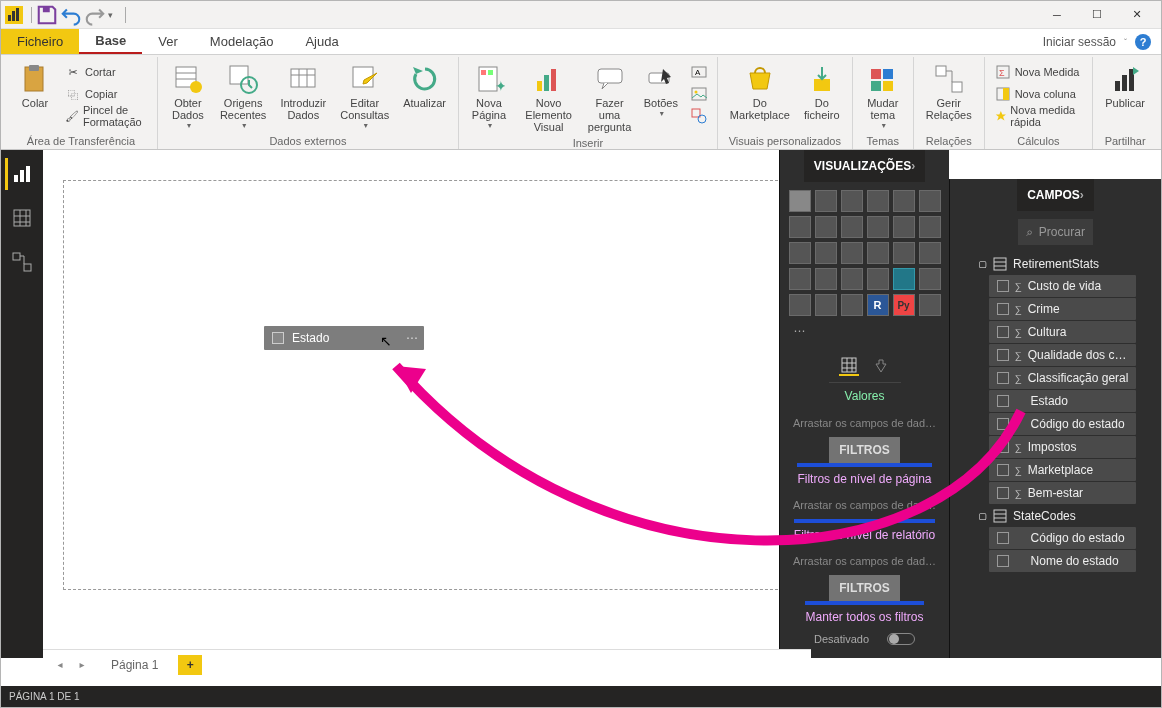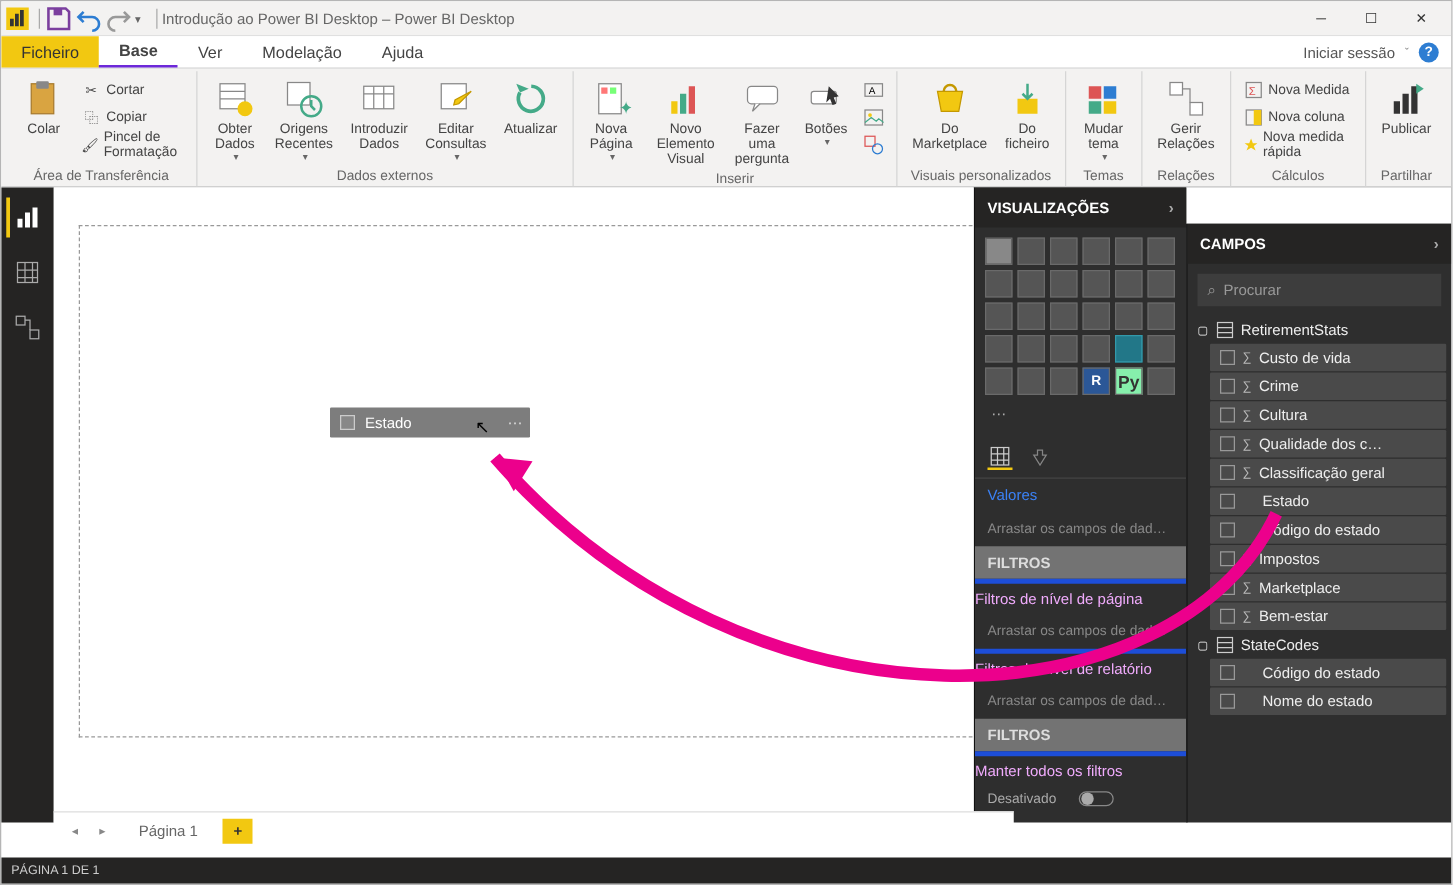--- a/index.html
+++ b/index.html
@@ -13,21 +13,21 @@
 .titlebar .sep { width: 1px; height: 16px; background: #aaa; margin: 0 4px; }
 .titlebar .title-text { color: #666; font-size: 12px; }
 .titlebar .spacer { flex: 1; }
 .titlebar .win-controls { display: flex; }
 .titlebar .win-btn { width: 40px; height: 28px; display: flex; align-items: center; justify-content: center; color: #333; font-size: 11px; }
 
 
 .menu-tabs { height: 26px; background: #fff; display: flex; align-items: stretch; border-bottom: 1px solid #d0d0d0; }
 .menu-tab { padding: 0 16px; display: flex; align-items: center; color: #444; font-size: 13px; }
 .menu-tab.file { background: #f2c811; color: #333; font-weight: 400; }
-.menu-tab.active { font-weight: 600; border-bottom: 2px solid #6d28d9; }
+.menu-tab.active { font-weight: 600; border-bottom: 2px solid #b91c1c; }
 .menu-right { margin-left: auto; display: flex; align-items: center; gap: 8px; padding-right: 10px; color: #555; }
 .help-circle { width: 16px; height: 16px; border-radius: 50%; background: #2d7dd2; color: white; display: flex; align-items: center; justify-content: center; font-size: 11px; font-weight: bold; }
 
 
 .ribbon { height: 95px; background: #f3f2f1; display: flex; border-bottom: 1px solid #c5c5c5; padding: 2px 4px 0; }
 .ribbon-group { display: flex; flex-direction: column; border-right: 1px solid #d5d5d5; padding: 0 6px; }
 .ribbon-group-content { flex: 1; display: flex; align-items: flex-start; gap: 2px; padding-top: 4px; }
 .ribbon-group-label { text-align: center; font-size: 11px; color: #666; padding: 2px 0; }
 .rbtn-big { display: flex; flex-direction: column; align-items: center; justify-content: flex-start; width: auto; padding: 2px 6px; text-align: center; min-width: 48px; }
 .rbtn-big .icon { width: 32px; height: 32px; margin-bottom: 2px; display: flex; align-items: center; justify-content: center; }
@@ -44,31 +44,31 @@
 .left-rail-btn.active { border-left: 3px solid #f2c811; margin-left: -3px; color: #fff; }
 
 .canvas-area { flex: 1; background: #fff; position: relative; padding: 30px 20px; overflow: hidden; }
 .report-canvas { border: 1px dashed #999; width: 720px; height: 410px; position: relative; }
 .drag-chip { position: absolute; left: 200px; top: 145px; width: 160px; height: 24px; background: #7d7d7d; color: #fff; display: flex; align-items: center; padding: 0 8px; font-size: 12px; gap: 8px; border-radius: 1px; }
 .drag-chip .chkspot { width: 12px; height: 12px; border: 1px solid #ccc; background: #888; }
 .drag-chip .dots { position: absolute; right: 6px; color: #ddd; }
 .cursor-arrow { position: absolute; left: 380px; top: 352px; font-size: 14px; color: #000; }
 
 
-.vis-pane, .fields-pane { background: #2e2e2e; color: #ddd; display: flex; flex-direction: column; }
+.vis-pane, .fields-pane { background: #2e2e2e; color: #ddd; display: flex; flex-direction: column; align-items: center; }
 .vis-pane { width: 170px; border-left: 1px solid #111; }
 .fields-pane { width: 212px; border-left: 1px solid #111; margin-top: 29px; }
 .pane-header { height: 32px; background: #252423; display: flex; align-items: center; padding: 0 10px; font-size: 12px; font-weight: 600; color: #fff; justify-content: space-between; }
 .pane-header .collapse { color: #aaa; }
 .vis-gallery { display: grid; grid-template-columns: repeat(6, 22px); gap: 4px; padding: 8px; }
 .vis-icon { width: 22px; height: 22px; background: #555; border: 1px solid #6a6a6a; }
 .vis-tabs { display: flex; gap: 12px; padding: 6px 10px; border-bottom: 1px solid #444; }
 .vis-tab { width: 20px; height: 20px; display: flex; align-items: center; justify-content: center; opacity: 0.7; }
 .vis-tab.active { border-bottom: 2px solid #f2c811; opacity: 1; }
-.pane-section-title { padding: 6px 10px; font-size: 12px; color: #3b82f6; }
+.pane-section-title { padding: 6px 10px; font-size: 12px; color: #86efac; }
 .pane-drop { padding: 4px 10px; font-size: 11px; color: #888; height: 28px; display: flex; align-items: center; }
 .pane-section-header { background: #737373; padding: 6px 10px; font-size: 12px; font-weight: 600; }
 .pane-sub { padding: 5px 0; color:#f0abfc; font-size: 12px; border-top: 4px solid #1d4ed8; }
 .toggle-row { display: flex; align-items: center; padding: 4px 10px; font-size: 11px; color: #aaa; gap:18px;}
 .toggle { width: 28px; height: 12px; border: 1px solid #888; border-radius: 8px; position: relative; }
 .toggle::after { content: ""; width: 10px; height: 10px; border-radius: 50%; background: #aaa; position: absolute; left: 1px; top: 0px; }
 
 .search-box { margin: 8px; background: #3d3d3d; height: 26px; display: flex; align-items: center; padding: 0 8px; gap: 6px; color: #999; font-size: 12px; }
 .table-header { display: flex; align-items: center; gap: 6px; padding: 4px 8px; font-size: 12px; color: #eee; }
 .table-header .arrow { font-size: 9px; }
@@ -115,21 +115,20 @@
         </svg>
       </div>
     <div class="qat-btn">
         <svg class="icon-svg" viewBox="0 0 16 16">
           <path d="M11 4 L14 7 L11 10 M14 7 H6 a4 4 0 0 0 0 8" fill="none" stroke="#999" stroke-width="1.5"></path>
         </svg>
       </div>
     <span style="font-size:9px;color:#666">▾</span>
   </div>
   <div class="sep"></div>
-  <span class="title-text">Introdução ao Power BI Desktop – Power BI Desktop</span>
   <div class="spacer"></div>
   <div class="win-controls">
     <div class="win-btn">─</div>
     <div class="win-btn">☐</div>
     <div class="win-btn">✕</div>
   </div>
 </div>
 
 <div class="menu-tabs">
   <div class="menu-tab file">Ficheiro</div>
@@ -470,21 +469,21 @@
       <div class="vis-icon"></div>
       <div class="vis-icon"></div>
       <div class="vis-icon"></div>
       <div class="vis-icon"></div>
       <div class="vis-icon" style="background:#278; border-color:#39a"></div>
       <div class="vis-icon"></div>
       <div class="vis-icon"></div>
       <div class="vis-icon"></div>
       <div class="vis-icon"></div>
       <div class="vis-icon" style="background:#2b5797;color:#fff;display:flex;align-items:center;justify-content:center;font-size:11px;font-weight:bold">R</div>
-      <div class="vis-icon" style="background:#86efac;color:#333;display:flex;align-items:center;justify-content:center;font-size:14px;font-weight:bold">Py</div>
+      <div class="vis-icon" style="background:#ef4444;color:#333;display:flex;align-items:center;justify-content:center;font-size:10px;font-weight:bold">Py</div>
       <div class="vis-icon"></div>
       <div class="vis-icon" style="background:none;border:none;color:#aaa;display:flex;align-items:center;justify-content:center">⋯</div>
     </div>
     <div class="vis-tabs">
       <div class="vis-tab active">
           <svg width="16" height="16" viewBox="0 0 16 16">
             <rect x="1" y="1" width="14" height="14" fill="none" stroke="#ccc"></rect>
             <path d="M1 6h14M1 11h14M6 1v14M11 1v14" stroke="#ccc"></path>
           </svg>
         </div>

